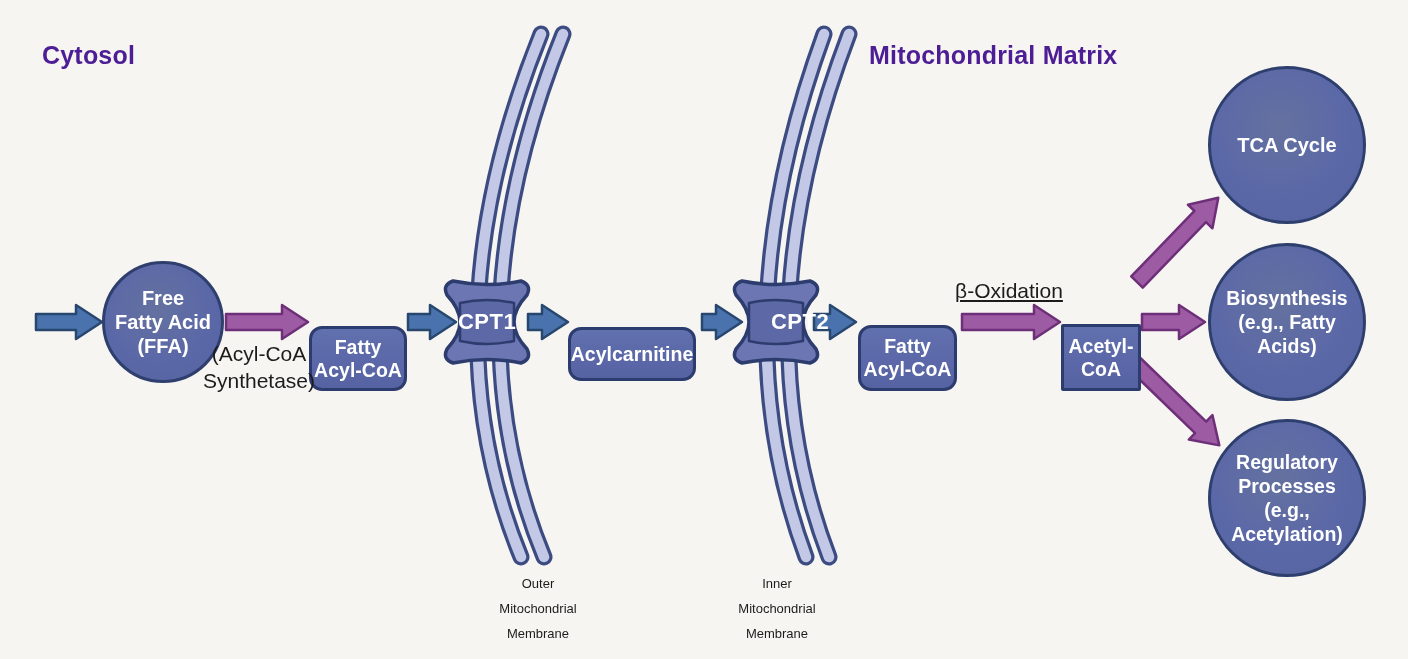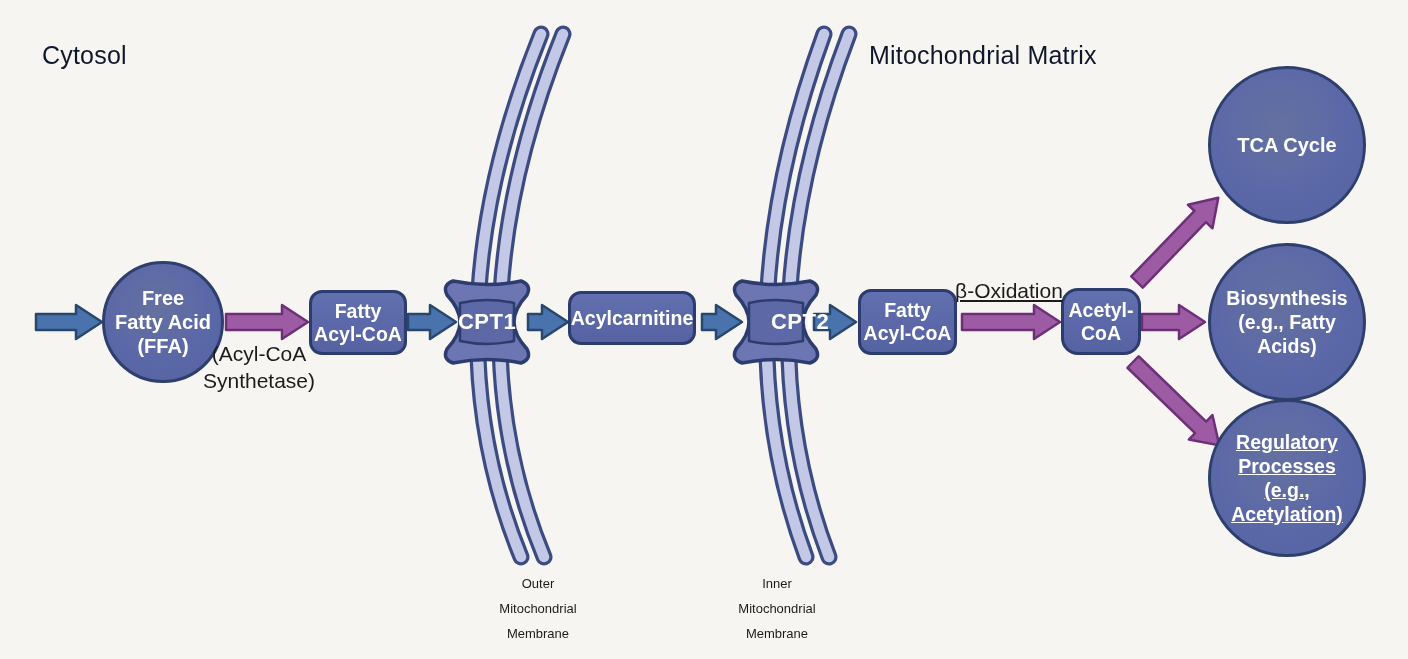--- a/index.html
+++ b/index.html
@@ -6,21 +6,21 @@
   #canvas{
     position:relative;
     width:1408px;height:659px;
     background:#f7f5f1;
     font-family:"Liberation Sans", sans-serif;
     overflow:hidden;
   }
   #shape-layer{position:absolute;left:0;top:0;z-index:1;}
   .region-label{
     position:absolute;z-index:3;
-    font-size:25px;font-weight:400;color:#0f172a;letter-spacing:.2px;
+    font-size:25px;font-weight:700;color:#4c1d95;letter-spacing:.2px;
   }
   .caption{
     position:absolute;z-index:3;
     font-size:13px;font-weight:500;color:#1c1c1c;
     text-align:center;line-height:25px;
   }
   .node{
     position:absolute;z-index:2;
     display:flex;flex-direction:column;align-items:center;justify-content:center;
     color:#ffffff;font-weight:600;text-align:center;
@@ -29,21 +29,21 @@
   .circle-node{
     border-radius:50%;
     background:radial-gradient(circle at 45% 38%, #64719f 0%, #5b68a8 55%, #5563a0 100%);
     border:3px solid #2e3f6e;
     font-size:20px;line-height:24px;
   }
   .box-node{
     border-radius:13px;
     background:linear-gradient(180deg,#6170ae 0%, #5b67a8 60%, #5663a2 100%);
     border:3.5px solid #2d3c6e;
-    font-size:19.5px;line-height:23px;
+    font-size:19.5px;line-height:23px;margin-top:36px;
   }
   .transporter-label{
     position:absolute;z-index:3;width:84px;text-align:center;
     color:#ffffff;font-size:22px;font-weight:700;letter-spacing:.5px;
   }
 </style>
 </head>
 <body>
 
 <div id="canvas">
@@ -117,36 +117,36 @@
     <div>Acylcarnitine</div>
   </div>
 
   <div class="node box-node" style="left:858px;top:289px;width:99px;height:66px;">
     <div>Fatty</div>
     <div>Acyl-CoA</div>
   </div>
 
   <div class="caption" style="left:948px;top:278px;width:122px;font-size:21px;text-decoration:underline;">β-Oxidation</div>
 
-  <div class="node box-node" style="left:1061px;top:288px;width:80px;height:67px;border-radius:17px;">
+  <div class="node box-node" style="left:1061px;top:288px;width:80px;height:67px;border-radius:2px;">
     <div>Acetyl-</div>
     <div>CoA</div>
   </div>
 
   <div class="node circle-node" style="left:1208px;top:66px;width:158px;height:158px;">
     <div>TCA Cycle</div>
   </div>
 
   <div class="node circle-node" style="left:1208px;top:243px;width:158px;height:158px;font-size:19.5px;">
     <div>Biosynthesis</div>
     <div>(e.g., Fatty</div>
     <div>Acids)</div>
   </div>
 
-  <div class="node circle-node" style="left:1208px;top:399px;width:158px;height:158px;font-size:19.5px;text-decoration:underline;">
+  <div class="node circle-node" style="left:1208px;top:419px;width:158px;height:158px;font-size:19.5px;">
     <div>Regulatory</div>
     <div>Processes</div>
     <div>(e.g.,</div>
     <div>Acetylation)</div>
   </div>
 
   <div class="caption" style="left:447px;top:571px;width:182px;">
     <div>Outer</div>
     <div>Mitochondrial</div>
     <div>Membrane</div>

